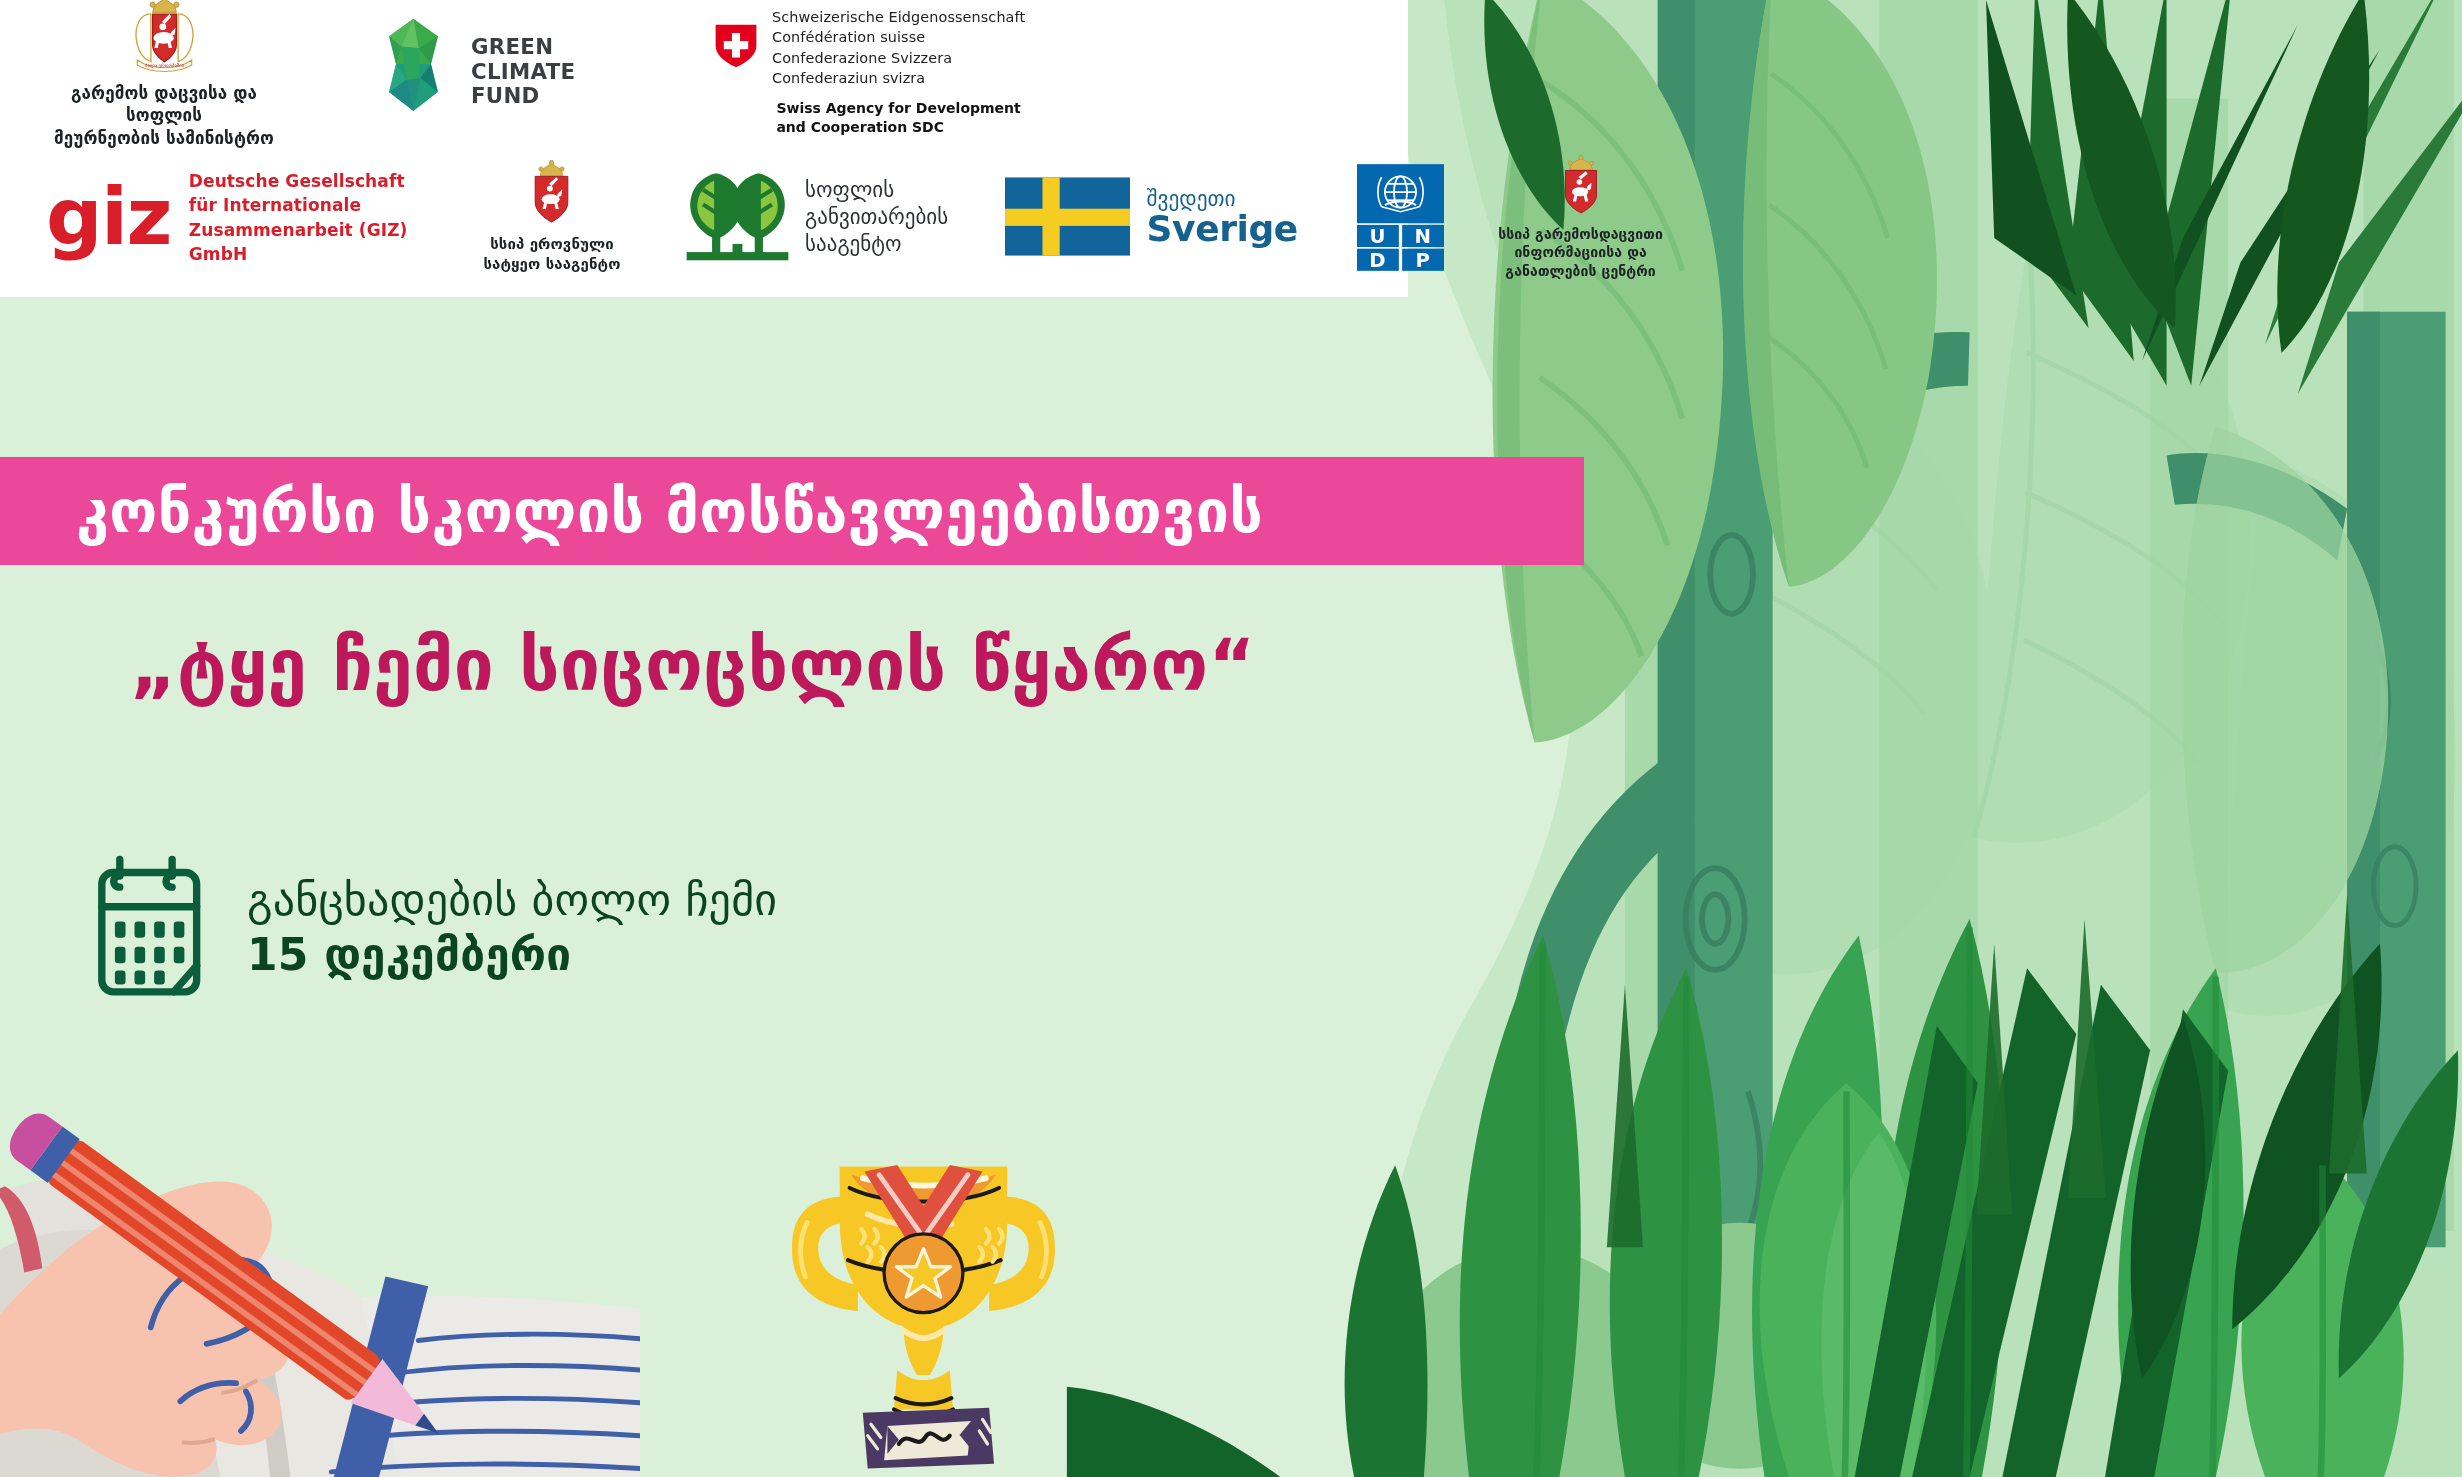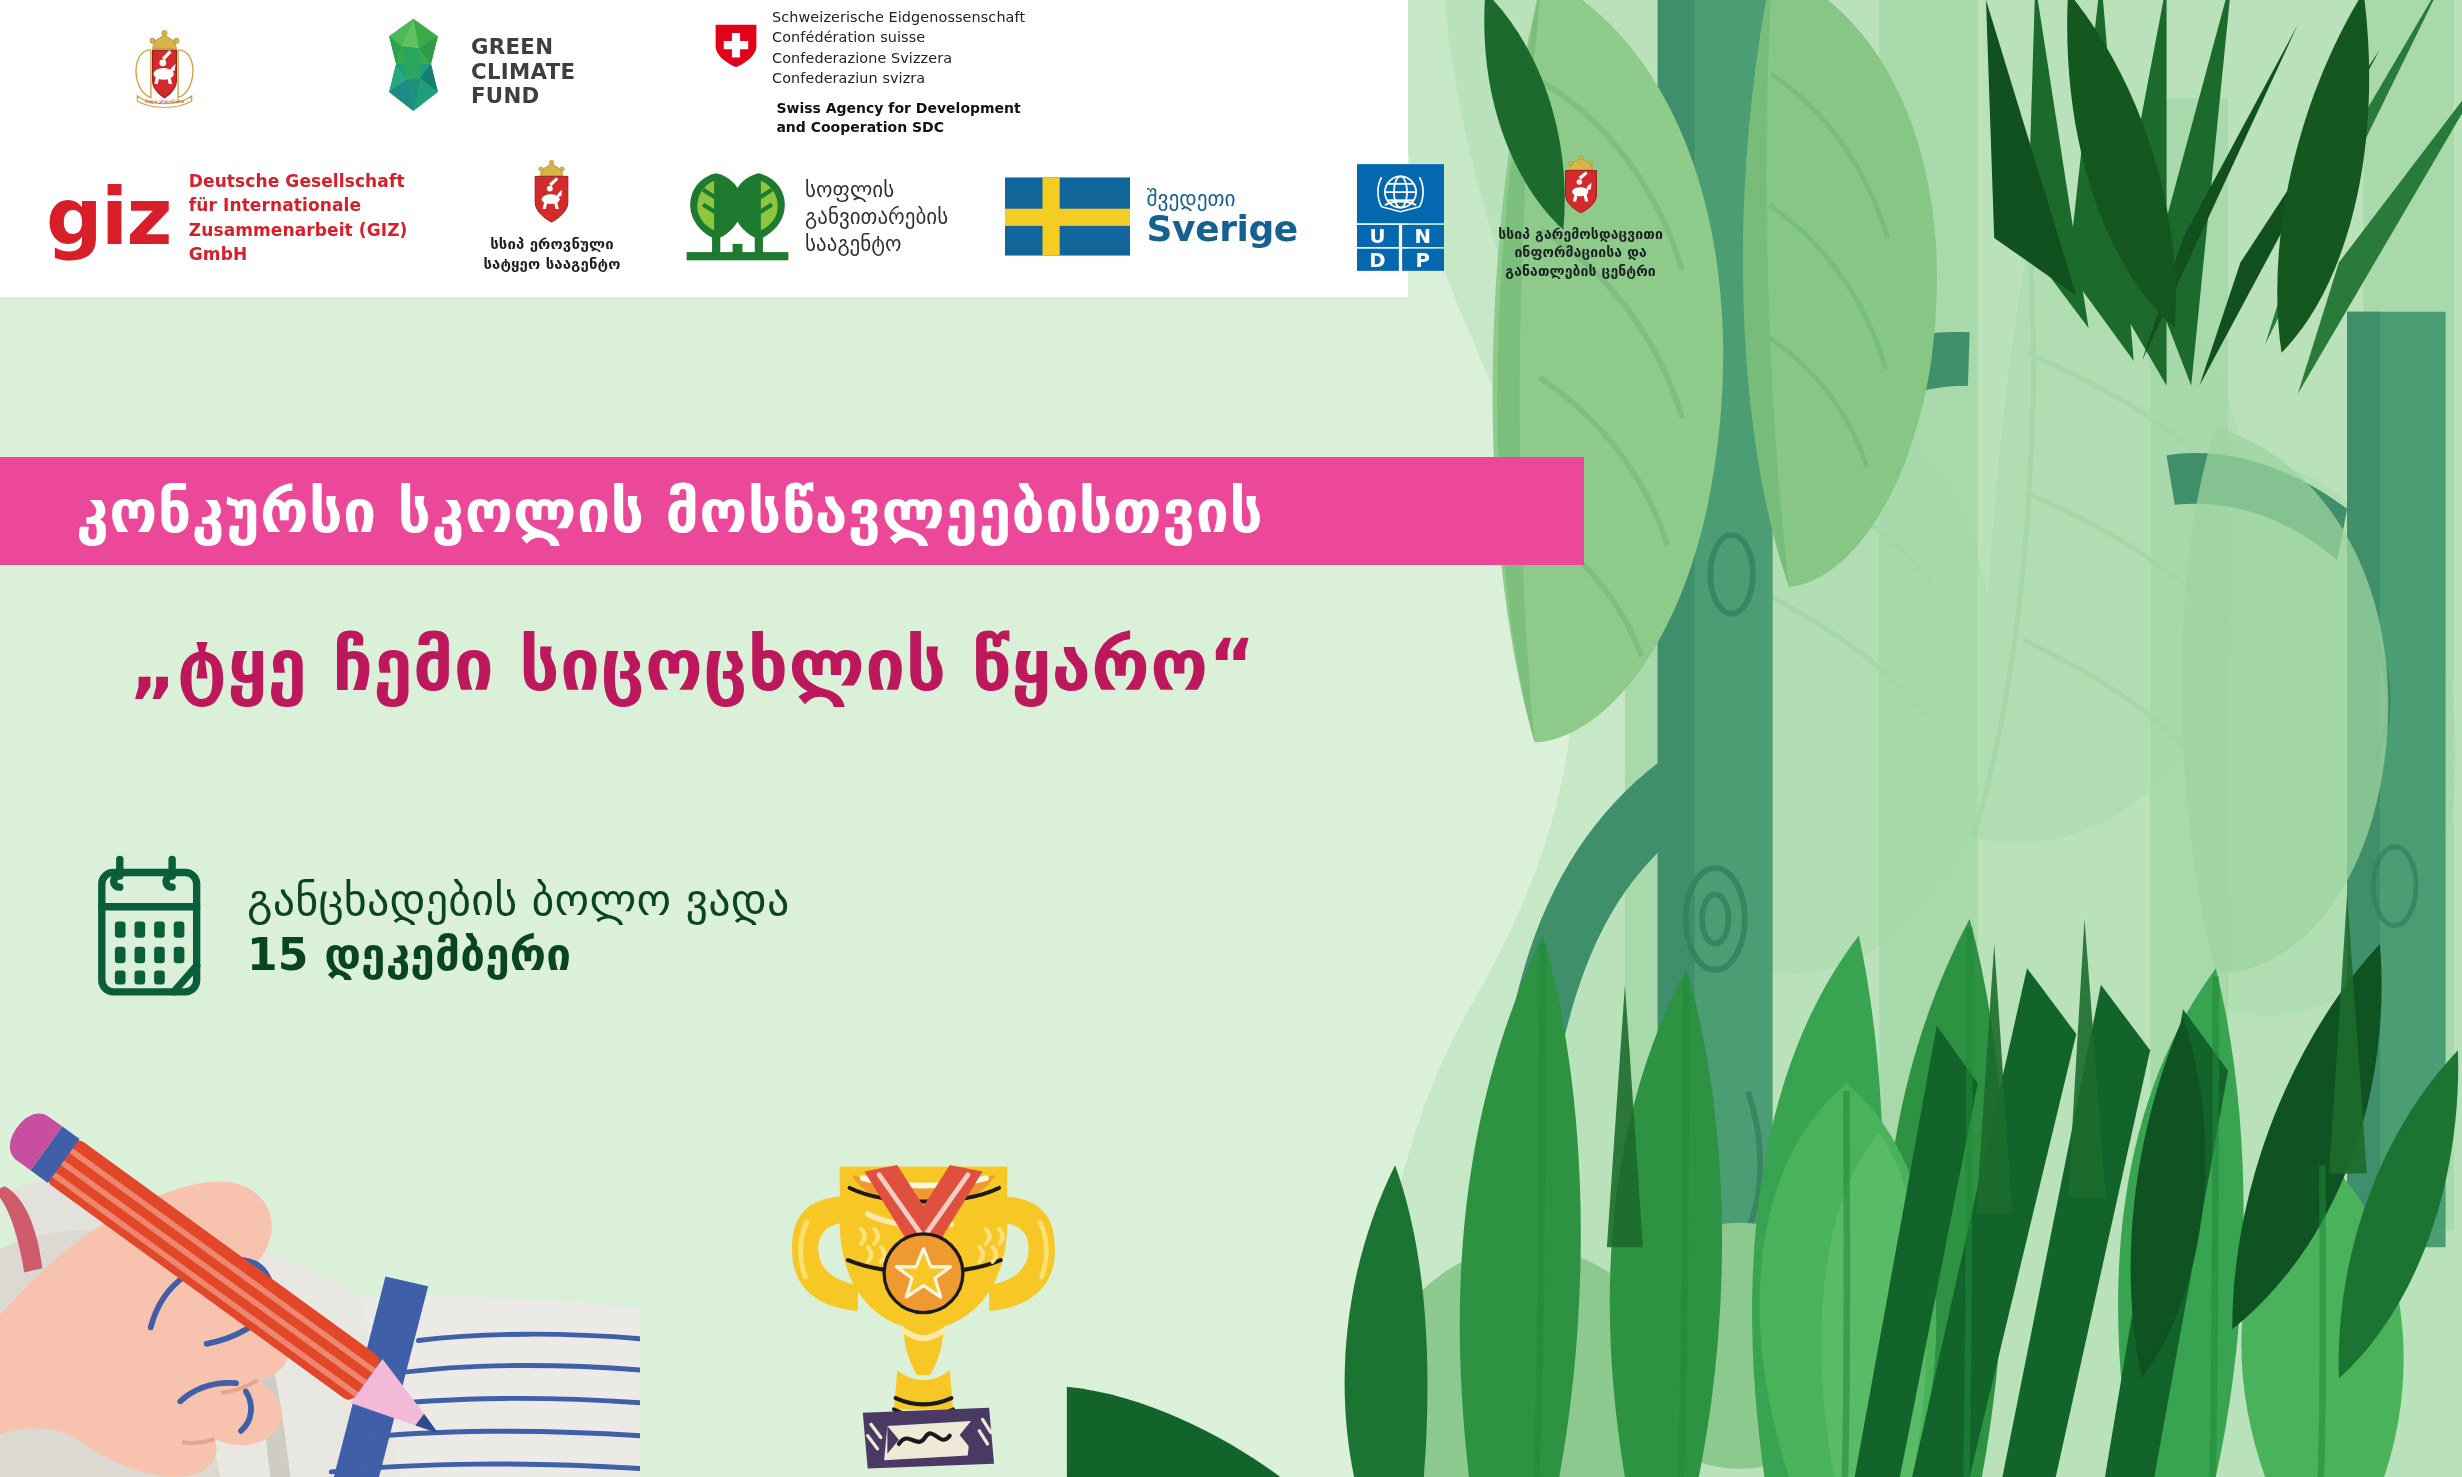--- a/index.html
+++ b/index.html
@@ -333,20 +333,22 @@
                 <path d="M56 54 L59 66 L55 66 L53 57 Z"></path>
                 <path d="M58 47 L63 42 L62 50 L56 52 Z"></path>
                 <circle cx="48" cy="41" r="4"></circle>
                 <path d="M47 35 L56 26 L58 29 L50 38 Z"></path>
               </g>
 
               <path d="M18 80 C34 92 66 92 82 80 L82 86 C66 96 34 96 18 86 Z" fill="#ffffff" stroke="#cfa33c" stroke-width="1.4"></path>
               <text x="50" y="88" font-size="5.5" text-anchor="middle" fill="#b3202a" font-family="DejaVu Sans">ძალა ერთობაშია</text>
             </svg>
           </div>
+          <div class="geo-label">გარემოს დაცვისა და სოფლის
+მეურნეობის სამინისტრო</div>
         </div>
       </div>
 
       <div class="logo gcf">
         <span>
           <svg width="89" height="108" viewBox="0 0 100 124" xmlns="http://www.w3.org/2000/svg">
             <g>
               <polygon points="50,2 78,22 70,54 30,54 22,22" fill="#3bab4a"></polygon>
               <polygon points="50,2 22,22 36,34" fill="#4eb857"></polygon>
               <polygon points="78,22 70,54 56,36" fill="#2e9a4a"></polygon>
@@ -548,21 +550,21 @@
           <rect x="76" y="113" width="13" height="20" rx="4"></rect>
           <rect x="100" y="113" width="13" height="20" rx="4"></rect>
           <rect x="28" y="142" width="13" height="17" rx="4"></rect>
           <rect x="52" y="142" width="13" height="17" rx="4"></rect>
           <rect x="76" y="142" width="13" height="17" rx="4"></rect>
         </g>
         <path d="M128 136 L100 168" stroke="#0b5e3a" stroke-width="9" fill="none" stroke-linecap="round"></path>
       </svg>
     </span>
     <span class="deadline-text">
-      <span class="deadline-line1">განცხადების ბოლო ვადა</span>
+      <span class="deadline-line1">განცხადების ბოლო ჩემი</span>
       <span class="deadline-line2">15 დეკემბერი</span>
     </span>
   </div>
 
   <div class="notebook">
     <svg viewBox="0 0 810 560" xmlns="http://www.w3.org/2000/svg">
 
       <path d="M-10 300 C60 250 160 235 240 250 L300 560 L-10 560 Z" fill="#dcd9d3"></path>
       <path d="M240 250 C330 268 420 300 470 335 L520 560 L300 560 Z" fill="#e9e7e2"></path>
       <path d="M470 335 C560 330 690 336 820 350 L820 560 L520 560 Z" fill="#eceae6"></path>

